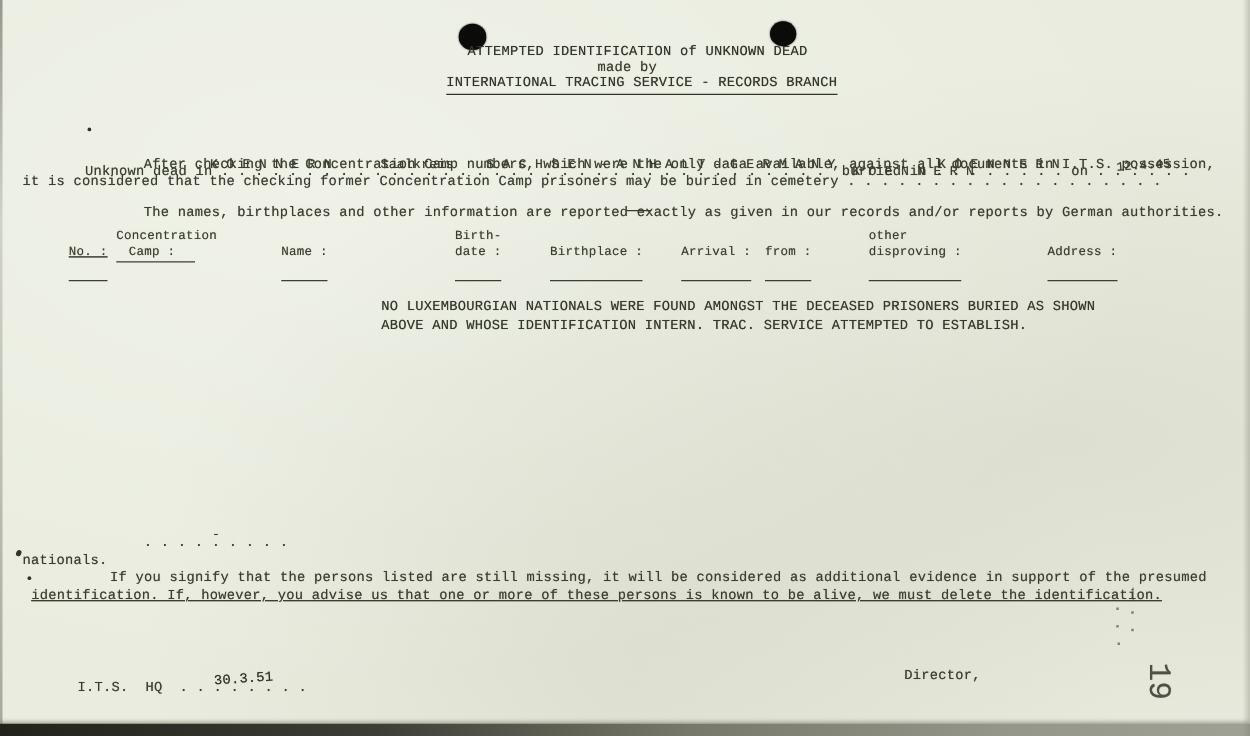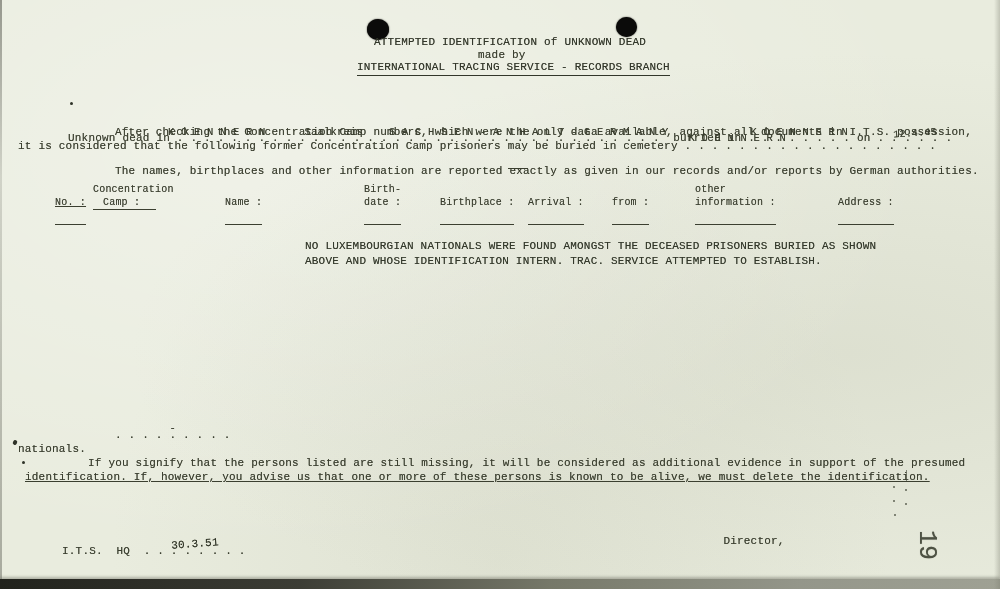--- a/index.html
+++ b/index.html
@@ -83,36 +83,36 @@
   <div class="hole hole1"></div>
   <div class="hole hole2"></div>
 
   <div class="tline title1">ATTEMPTED IDENTIFICATION of UNKNOWN DEAD</div>
   <div class="tline title2">made by</div>
   <div class="tline title3">INTERNATIONAL TRACING SERVICE - RECORDS BRANCH</div>
 
   <div class="tline intro"><span>Unknown dead in </span><span class="ot"><span class="ot-text">K O E N N E R N      Saalkreis    S A C H S E N - A N H A L T - G E R M A N Y</span><span class="ot-dots">. . . . . . . . . . . . . . . . . . . . . . . . . . . . . . . . . . . .</span></span><span>  burried in </span><span class="ot"><span class="ot-text">K O E N N E R N</span><span class="ot-dots">. . . . . . . .</span></span><span> on </span><span class="ot ot-date"><span class="ot-text">12.4.45</span><span class="ot-dots">. . . . . .</span></span></div>
 
   <div class="tline p1l1">After checking the Concentration Camp numbers, which were the only data available, against all documents in I.T.S. possession,</div>
-  <div class="tline p1l2"><span>it is considered that the following former Concentration Camp prisoners </span><span class="u">may</span><span> be buried in cemetery </span><span class="ot ot-left"><span class="ot-text">K O E N N E R N</span><span class="ot-dots">. . . . . . . . . . . . . . . . . . .</span></span></div>
+  <div class="tline p1l2"><span>it is considered that the checking former Concentration Camp prisoners </span><span class="u">may</span><span> be buried in cemetery </span><span class="ot ot-left"><span class="ot-text">K O E N N E R N</span><span class="ot-dots">. . . . . . . . . . . . . . . . . . .</span></span></div>
 
   <div class="tline names">The names, birthplaces and other information are reported exactly as given in our records and/or reports by German authorities.</div>
 
   <div>
     <span class="th u" style="left:55px;top:197px;text-decoration:underline;">No. :</span>
     <span class="th" style="left:93px;top:184px;">Concentration</span>
     <span class="th u campu" style="left:93px;top:197px;">Camp :</span>
     <span class="th u" style="left:225px;top:197px;">Name :</span>
     <span class="th" style="left:364px;top:184px;">Birth-</span>
     <span class="th u" style="left:364px;top:197px;">date :</span>
     <span class="th u" style="left:440px;top:197px;">Birthplace :</span>
-    <span class="th u" style="left:528px;top:197px;font-family:Liberation Mono, monospace;">Arrival :</span>
+    <span class="th u" style="left:545px;top:197px;font-family:Liberation Mono, monospace;">Arrival :</span>
     <span class="th u" style="left:612px;top:197px;">from :</span>
     <span class="th" style="left:695px;top:184px;">other</span>
-    <span class="th u" style="left:695px;top:197px;">information :</span>
+    <span class="th u" style="left:695px;top:197px;">disproving :</span>
     <span class="th u" style="left:838px;top:197px;">Address :</span>
   </div>
 
   <div class="tline note2">ABOVE AND WHOSE IDENTIFICATION INTERN. TRAC. SERVICE ATTEMPTED TO ESTABLISH.</div>
   <div class="tline note1">NO LUXEMBOURGIAN NATIONALS WERE FOUND AMONGST THE DECEASED PRISONERS BURIED AS SHOWN</div>
 
   <div class="tline c1l1"><span class="ot ot-dash"><span class="ot-text">-</span><span class="ot-dots">. . . . . . . . .</span></span></div>
   <div class="tline c1l2">nationals.</div>
 
   <div class="tline c2l1">If you signify that the persons listed are still missing, it will be considered as additional evidence in support of the presumed</div>

